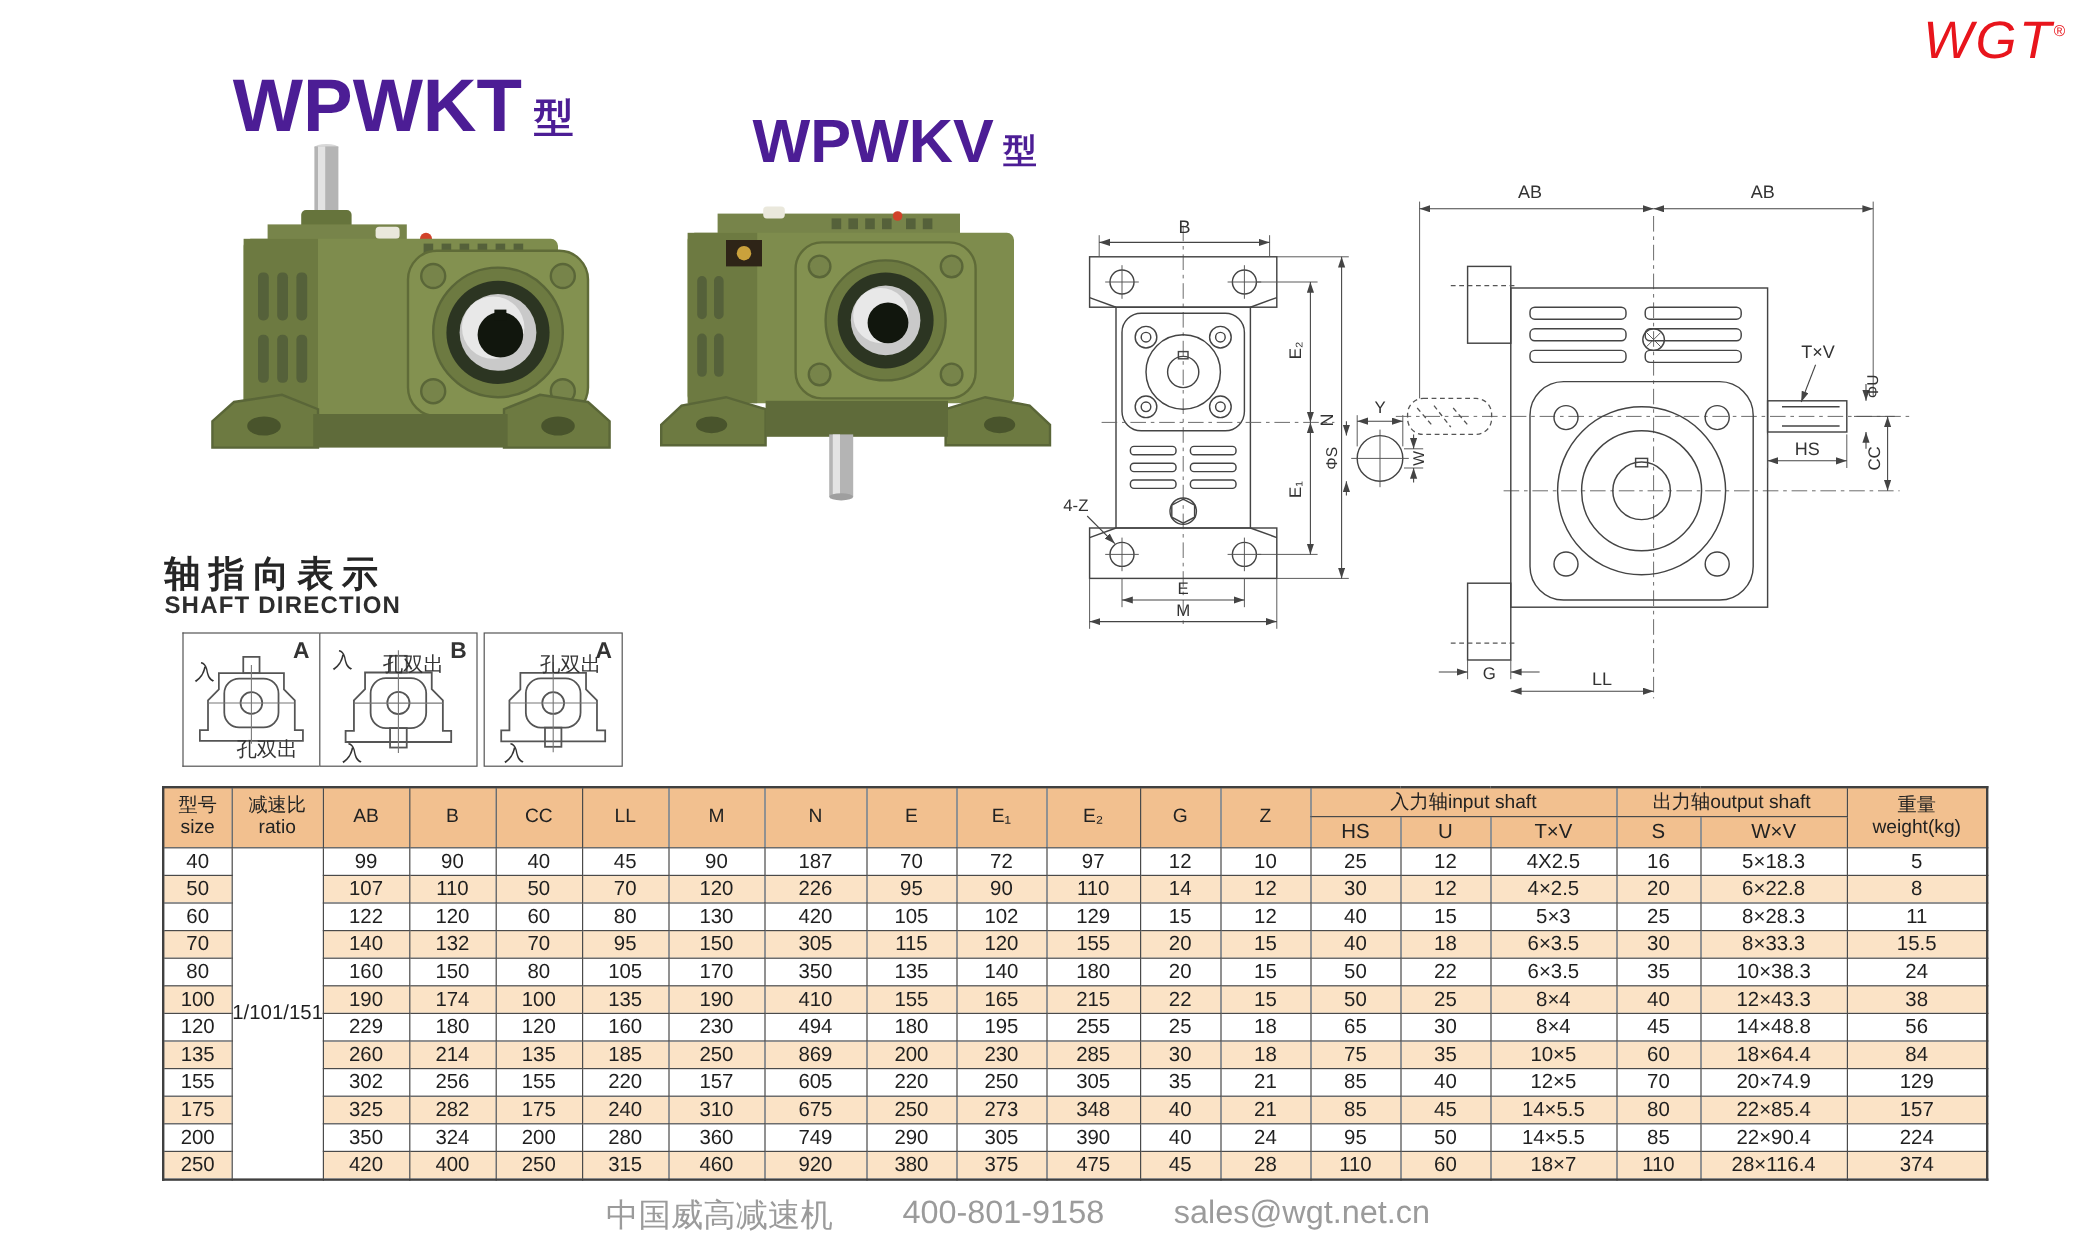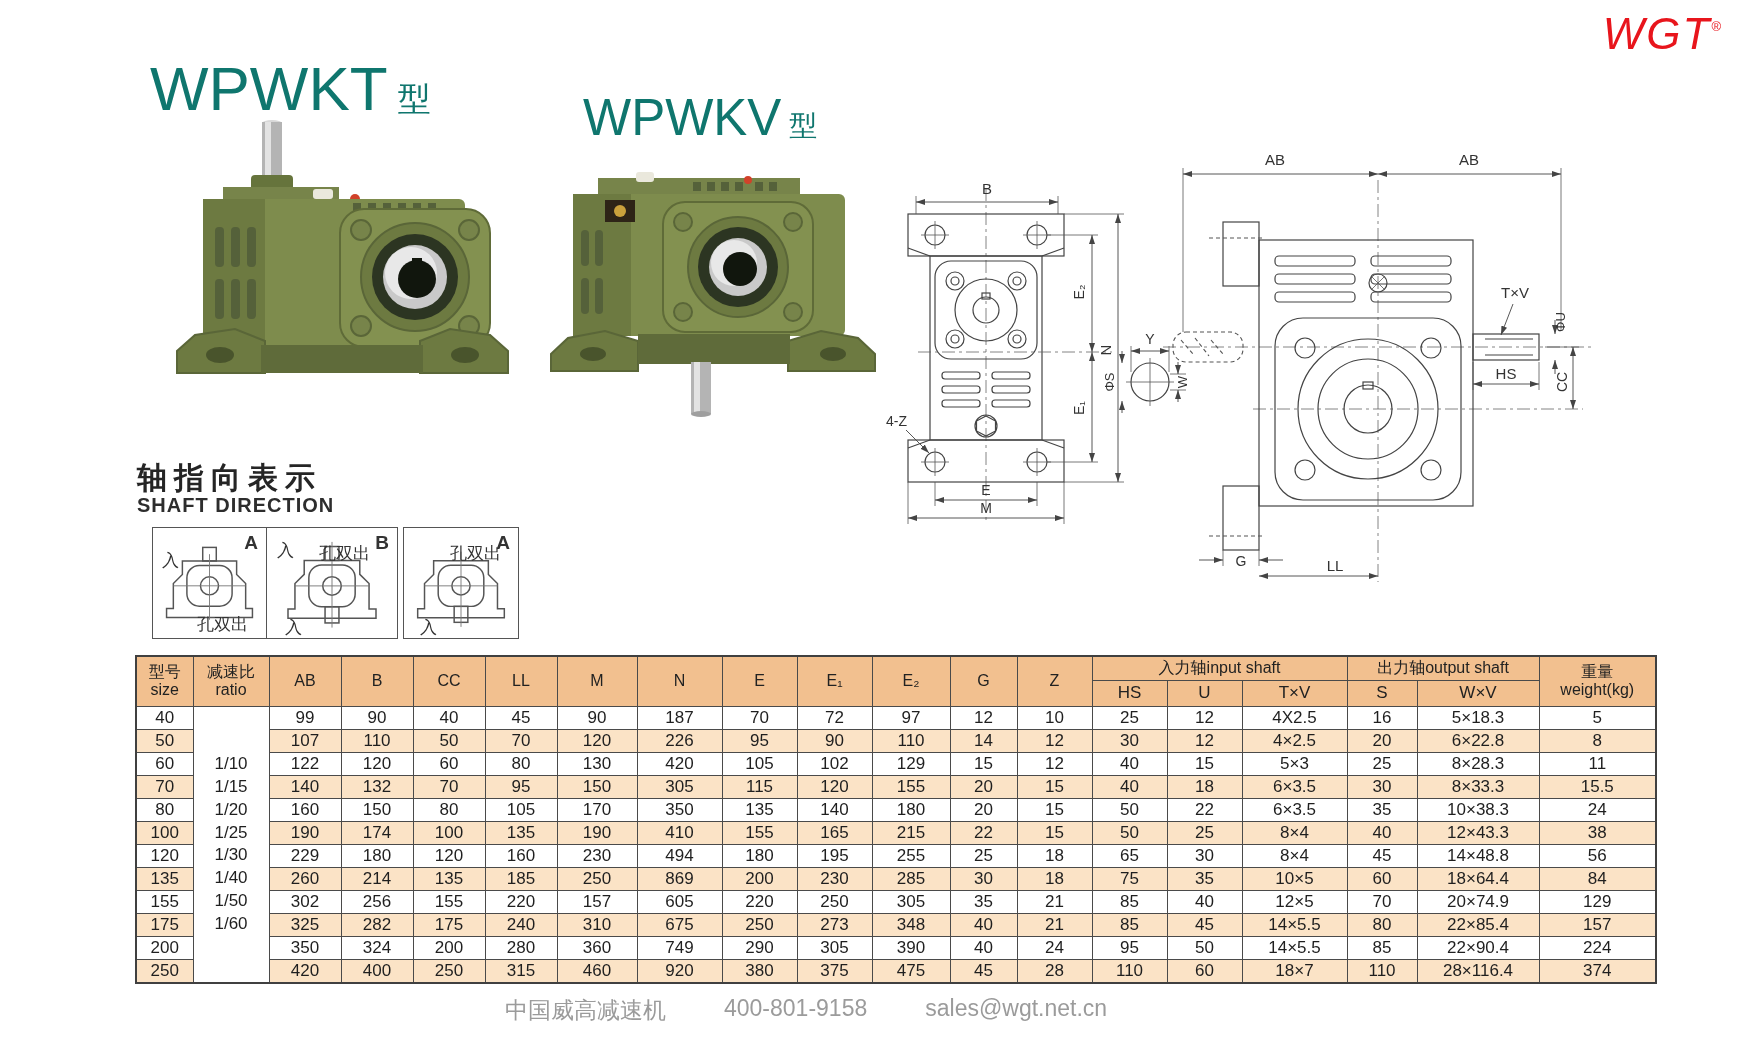--- a/index.html
+++ b/index.html
@@ -8,21 +8,21 @@
     font-family:"Liberation Sans","DejaVu Sans",sans-serif;color:#1c1c1c;
   }
   .abs{position:absolute;}
 
   
   .logo{top:12px;right:24px;color:#e8151c;font-weight:normal;font-style:italic;
         font-size:44px;letter-spacing:2px;line-height:1;}
   .logo sup{font-size:13px;font-style:normal;vertical-align:18px;letter-spacing:0;}
 
   
-  .title-main{font-weight:normal;color:#0f766e;line-height:1;white-space:nowrap;}
+  .title-main{font-weight:bold;color:#4c1d95;line-height:1;white-space:nowrap;margin-left:44px;}
   #title-left{left:150px;top:58px;font-size:62px;}
   #title-left .suffix{font-size:33px;margin-left:10px;}
   #title-right{left:583px;top:92px;font-size:51px;}
   #title-right .suffix{font-size:28px;margin-left:8px;}
 
   
   #sd-cn{left:137px;top:458px;font-size:30px;font-weight:600;letter-spacing:7px;color:#252525;}
   #sd-en{left:137px;top:494px;font-size:20px;font-weight:600;letter-spacing:1px;color:#2d2d2d;}
 
   
@@ -49,25 +49,25 @@
   #spec-table{border-collapse:collapse;table-layout:fixed;width:1520px;border:2px solid #404040;}
   #spec-table th,#spec-table td{border:1px solid #4a4a4a;text-align:center;padding:0;
     overflow:hidden;white-space:nowrap;}
   #spec-table th{background:#f2c08f;font-weight:normal;color:#222;}
   #spec-table .gh{height:24px;font-size:16px;}
   #spec-table .sh th{height:25px;font-size:17px;}
   #spec-table .th2 div{line-height:1.12;font-size:16px;}
   #spec-table td{height:22px;font-size:17px;color:#1f1f1f;background:#fff;}
   #spec-table tr.peach td{background:#fbe3c6;}
   #spec-table td.ratio-cell{background:#ffffff;vertical-align:top;}
-  .ratio-stack{display:flex;flex-direction:column;height:100%;}
+  .ratio-stack{display:flex;flex-direction:row;height:100%;}
   .ratio-line{flex:1;display:flex;align-items:center;justify-content:center;font-size:17px;}
 
   
-  #footer{left:505px;top:995px;display:flex;gap:58px;font-size:23px;color:#9b9b9b;}
+  #footer{left:505px;top:995px;display:flex;gap:58px;font-size:27px;color:#9b9b9b;}
 </style>
 </head>
 <body>
 
 <div class="abs logo"><span>WGT</span><sup>®</sup></div>
 
 <div class="abs title-main" id="title-left">
   <span>WPWKT</span><span class="suffix">型</span>
 </div>
 <div class="abs title-main" id="title-right">

